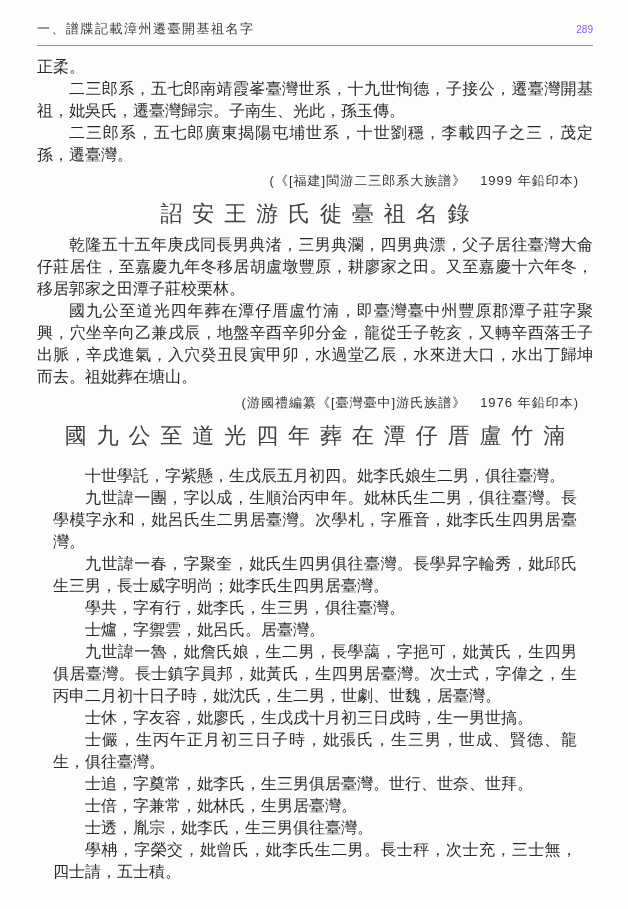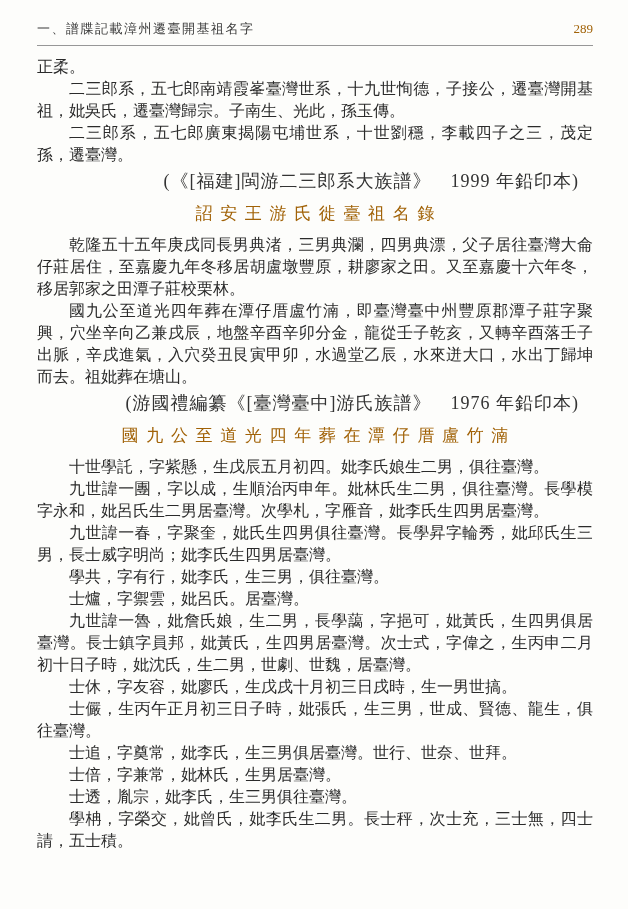--- a/index.html
+++ b/index.html
@@ -1,47 +1,47 @@
 <!DOCTYPE html>
 <html lang="zh-Hant"><head>
 <meta charset="utf-8">
 <style>
   html,body{margin:0;padding:0;background:#ffffff;}
   .page{
     width:628px;height:909px;
     background:#fdfdfb;
     color:#2b2b2b;
-    font-family:Liberation Serif, serif;
+    font-family:Liberation Sans, sans-serif;
     box-sizing:border-box;
     padding:20px 35px 12px 37px;
     overflow:hidden;
   }
   .running-header{
     display:flex;justify-content:space-between;align-items:baseline;
     font-size:13px;letter-spacing:1.5px;color:#3a3a3a;
   }
-  .page-number{letter-spacing:0;color:#a16207;font-size:13px;}
+  .page-number{letter-spacing:0;color:#8b5cf6;font-size:10px;}
   .header-rule{border:none;border-top:1px solid #979797;margin:7px 0 10px 0;}
   .body-line{
     font-size:16px;line-height:22px;margin:0;
     text-align:justify;text-justify:inter-ideograph;
     text-indent:2em;
   }
   .no-indent{text-indent:0;}
   .attribution{
-    font-size:18px;line-height:22px;margin:4px 0 2px 0;
+    font-size:13px;line-height:22px;margin:4px 0 2px 0;
     text-align:right;padding-right:14px;color:#333;
     letter-spacing:1px;
   }
   .section-heading{
-    font-size:17px;font-weight:normal;line-height:26px;
+    font-size:22px;font-weight:normal;line-height:26px;
     text-align:center;letter-spacing:0.45em;text-indent:0.45em;
-    margin:9px 0 7px 0;color:#a16207;
+    margin:9px 0 7px 0;color:#404040;
   }
-  .entries{margin:0;}
+  .entries{margin:16px;}
 </style>
 </head>
 <body>
 
 <div class="page">
 
   <div class="running-header">
     <span>一、譜牒記載漳州遷臺開基祖名字</span>
     <span class="page-number">289</span>
   </div>

